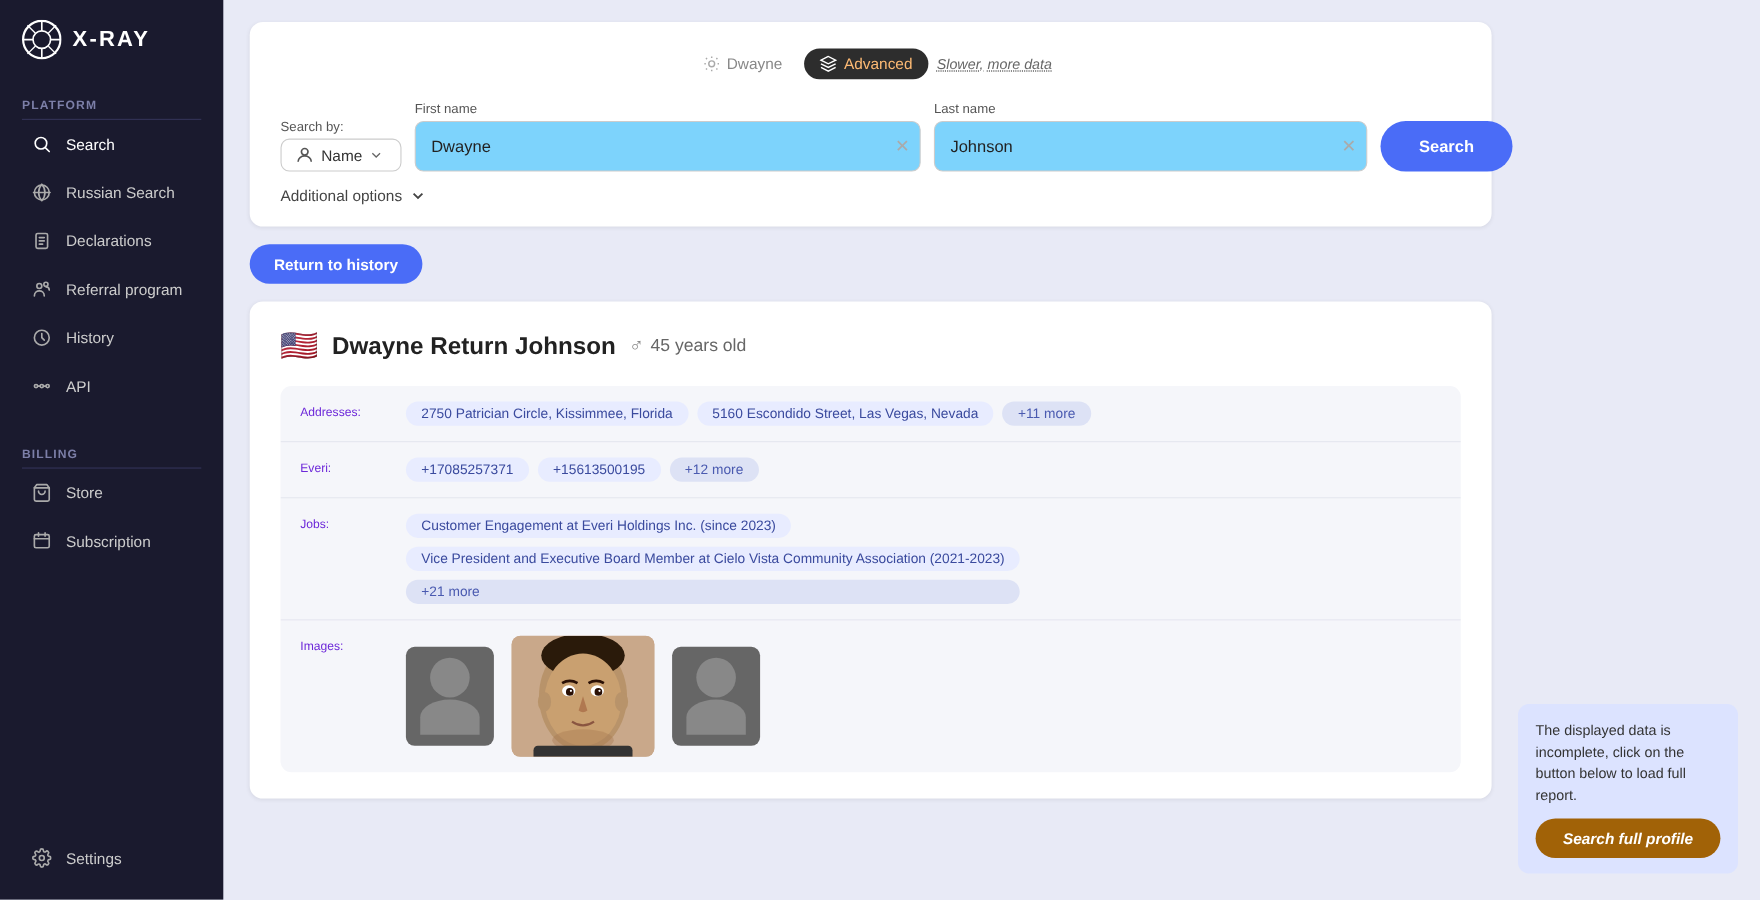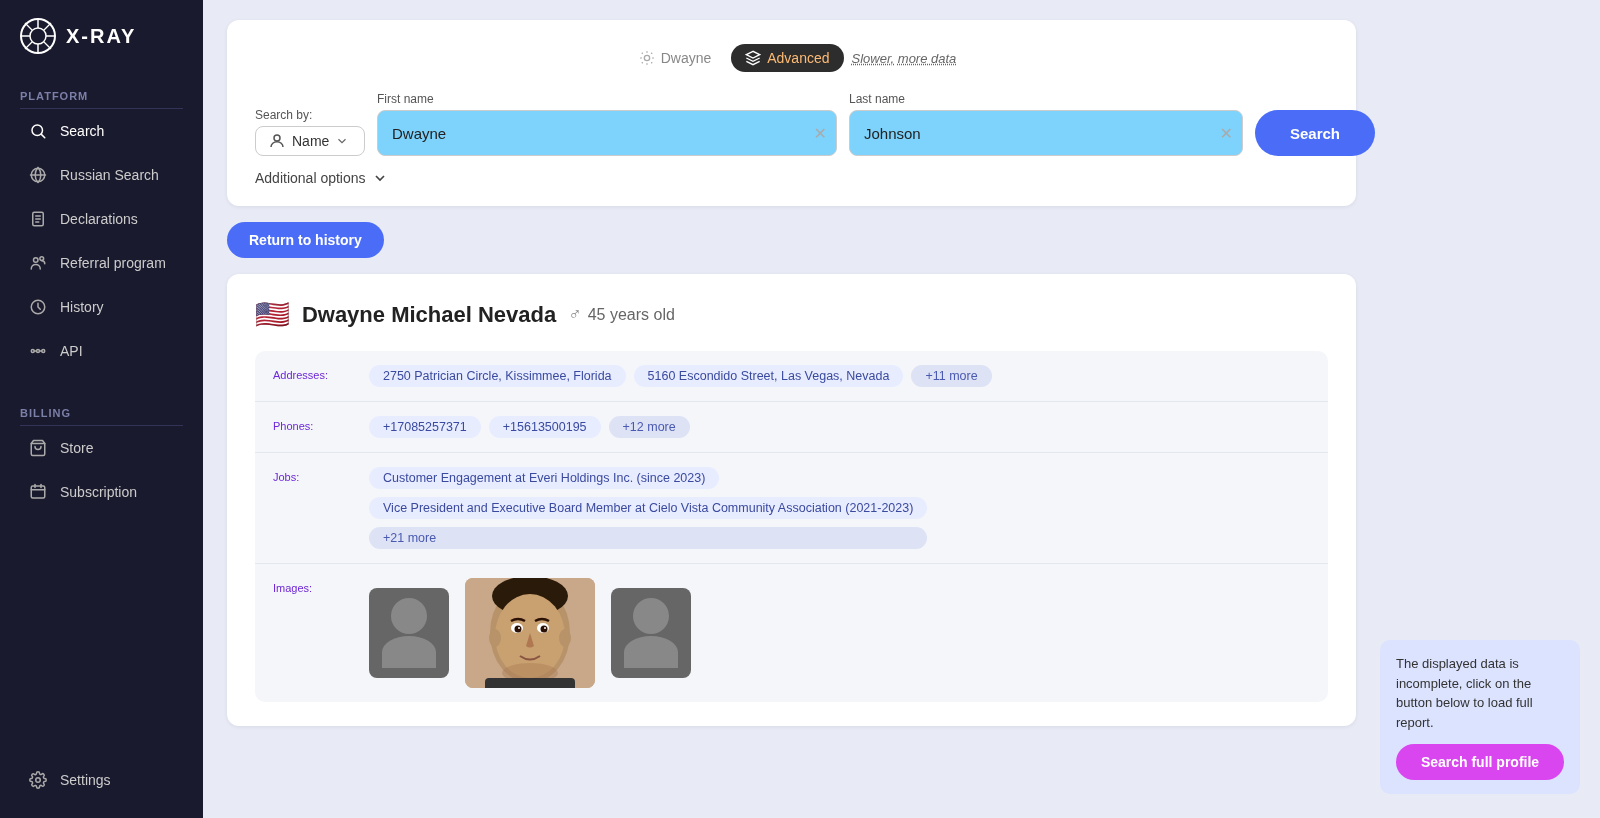--- a/index.html
+++ b/index.html
@@ -338,29 +338,30 @@
       width: 200px;
       background: #dce3ff;
       border-radius: 10px;
       padding: 14px 16px;
       font-size: 13px;
       color: #333;
       line-height: 1.5;
     }
     #search-full-btn {
       margin-top: 12px;
-      background: #d946ef;
+      background: #a16207;
       color: #fff;
       border: none;
       border-radius: 24px;
       padding: 10px 0;
       width: 100%;
       font-size: 14px;
       font-weight: 600;
       cursor: pointer;
+      font-style: italic;
     }
 
     
     #content-area {
       flex: 1;
       position: relative;
       overflow: hidden;
       display: flex;
     }
     #main-scroll {
@@ -577,40 +578,40 @@
       </div>
     </div>
 
     <div>
       <button id="return-btn">Return to history</button>
     </div>
 
     <div id="results-card">
       <div id="person-header">
         <span id="flag-icon">🇺🇸</span>
-        <span id="person-name">Dwayne Michael Nevada</span>
+        <span id="person-name">Dwayne Return Johnson</span>
         <div id="person-meta">
           <span style="color:#888;font-size:18px;">♂</span>
           <span>45 years old</span>
         </div>
       </div>
 
       <div id="details-table">
 
         <div class="detail-row">
           <span class="detail-label">Addresses:</span>
           <div class="detail-tags">
             <span class="tag">2750 Patrician Circle, Kissimmee, Florida</span>
             <span class="tag">5160 Escondido Street, Las Vegas, Nevada</span>
             <span class="tag more">+11 more</span>
           </div>
         </div>
 
         <div class="detail-row">
-          <span class="detail-label">Phones:</span>
+          <span class="detail-label">Everi:</span>
           <div class="detail-tags">
             <span class="tag">+17085257371</span>
             <span class="tag">+15613500195</span>
             <span class="tag more">+12 more</span>
           </div>
         </div>
 
         <div class="detail-row" style="flex-direction: column; gap: 8px;">
           <div style="display:flex; align-items:flex-start; gap: 16px;">
             <span class="detail-label">Jobs:</span>

